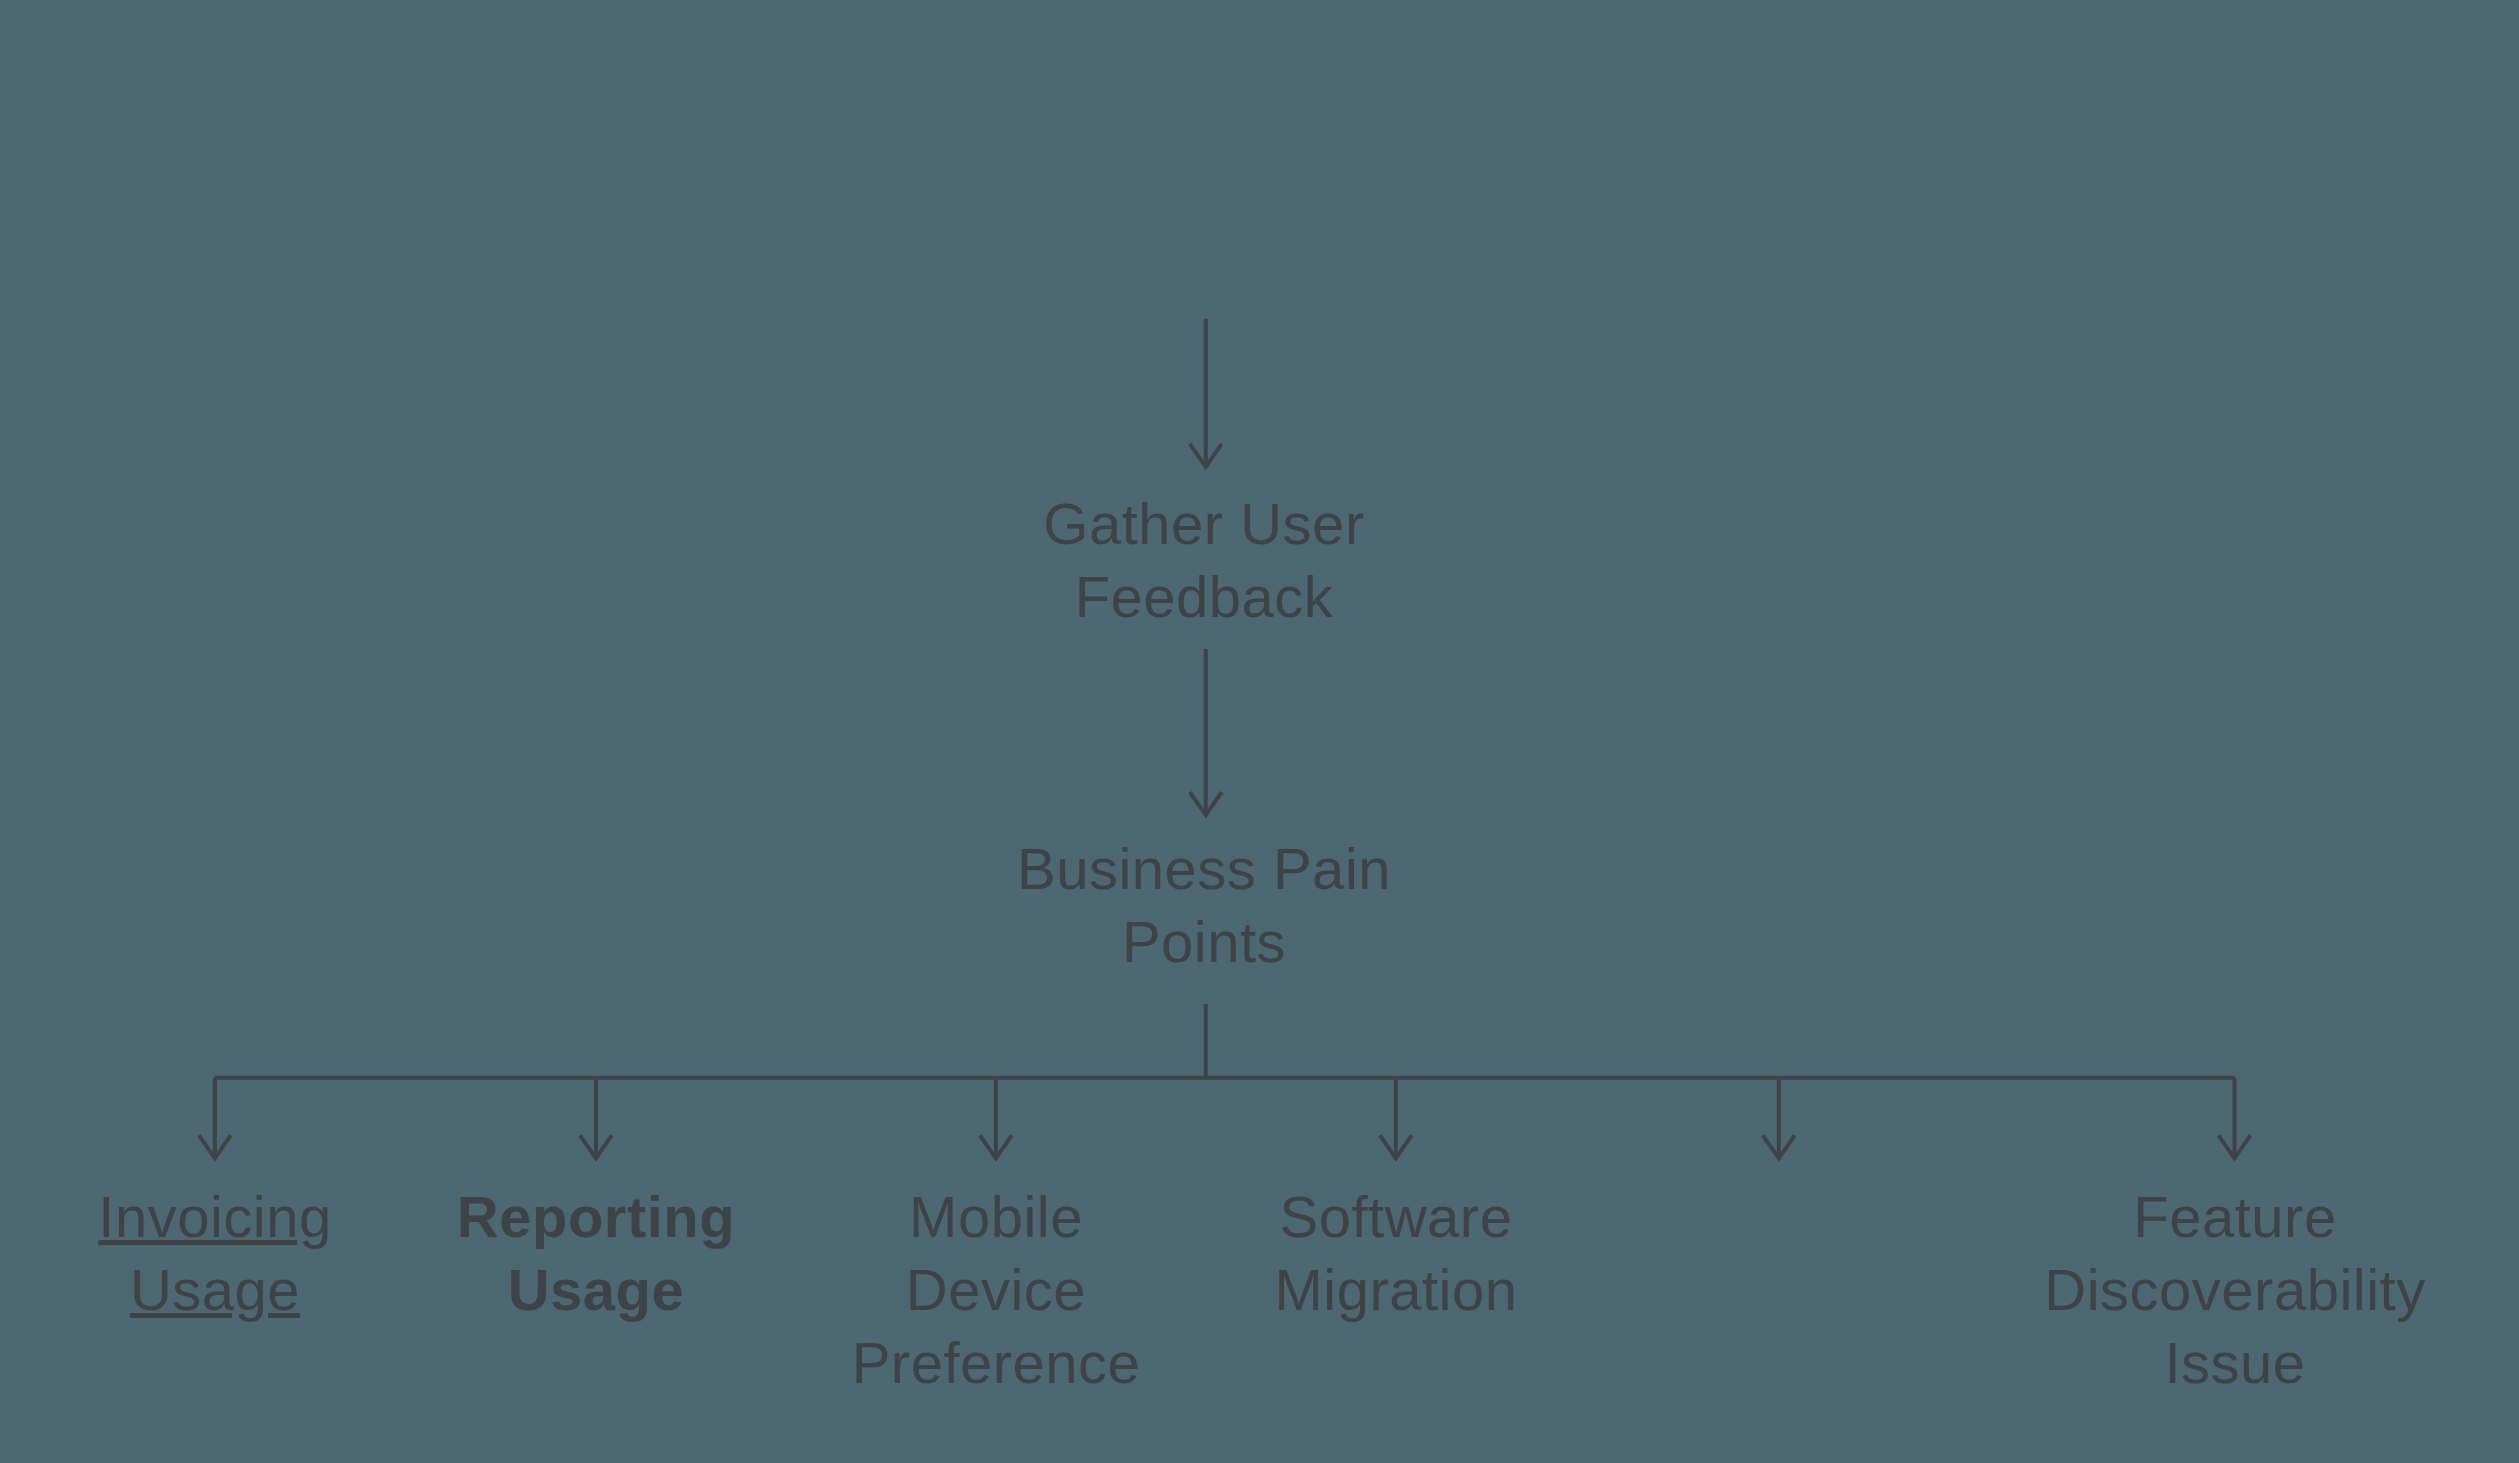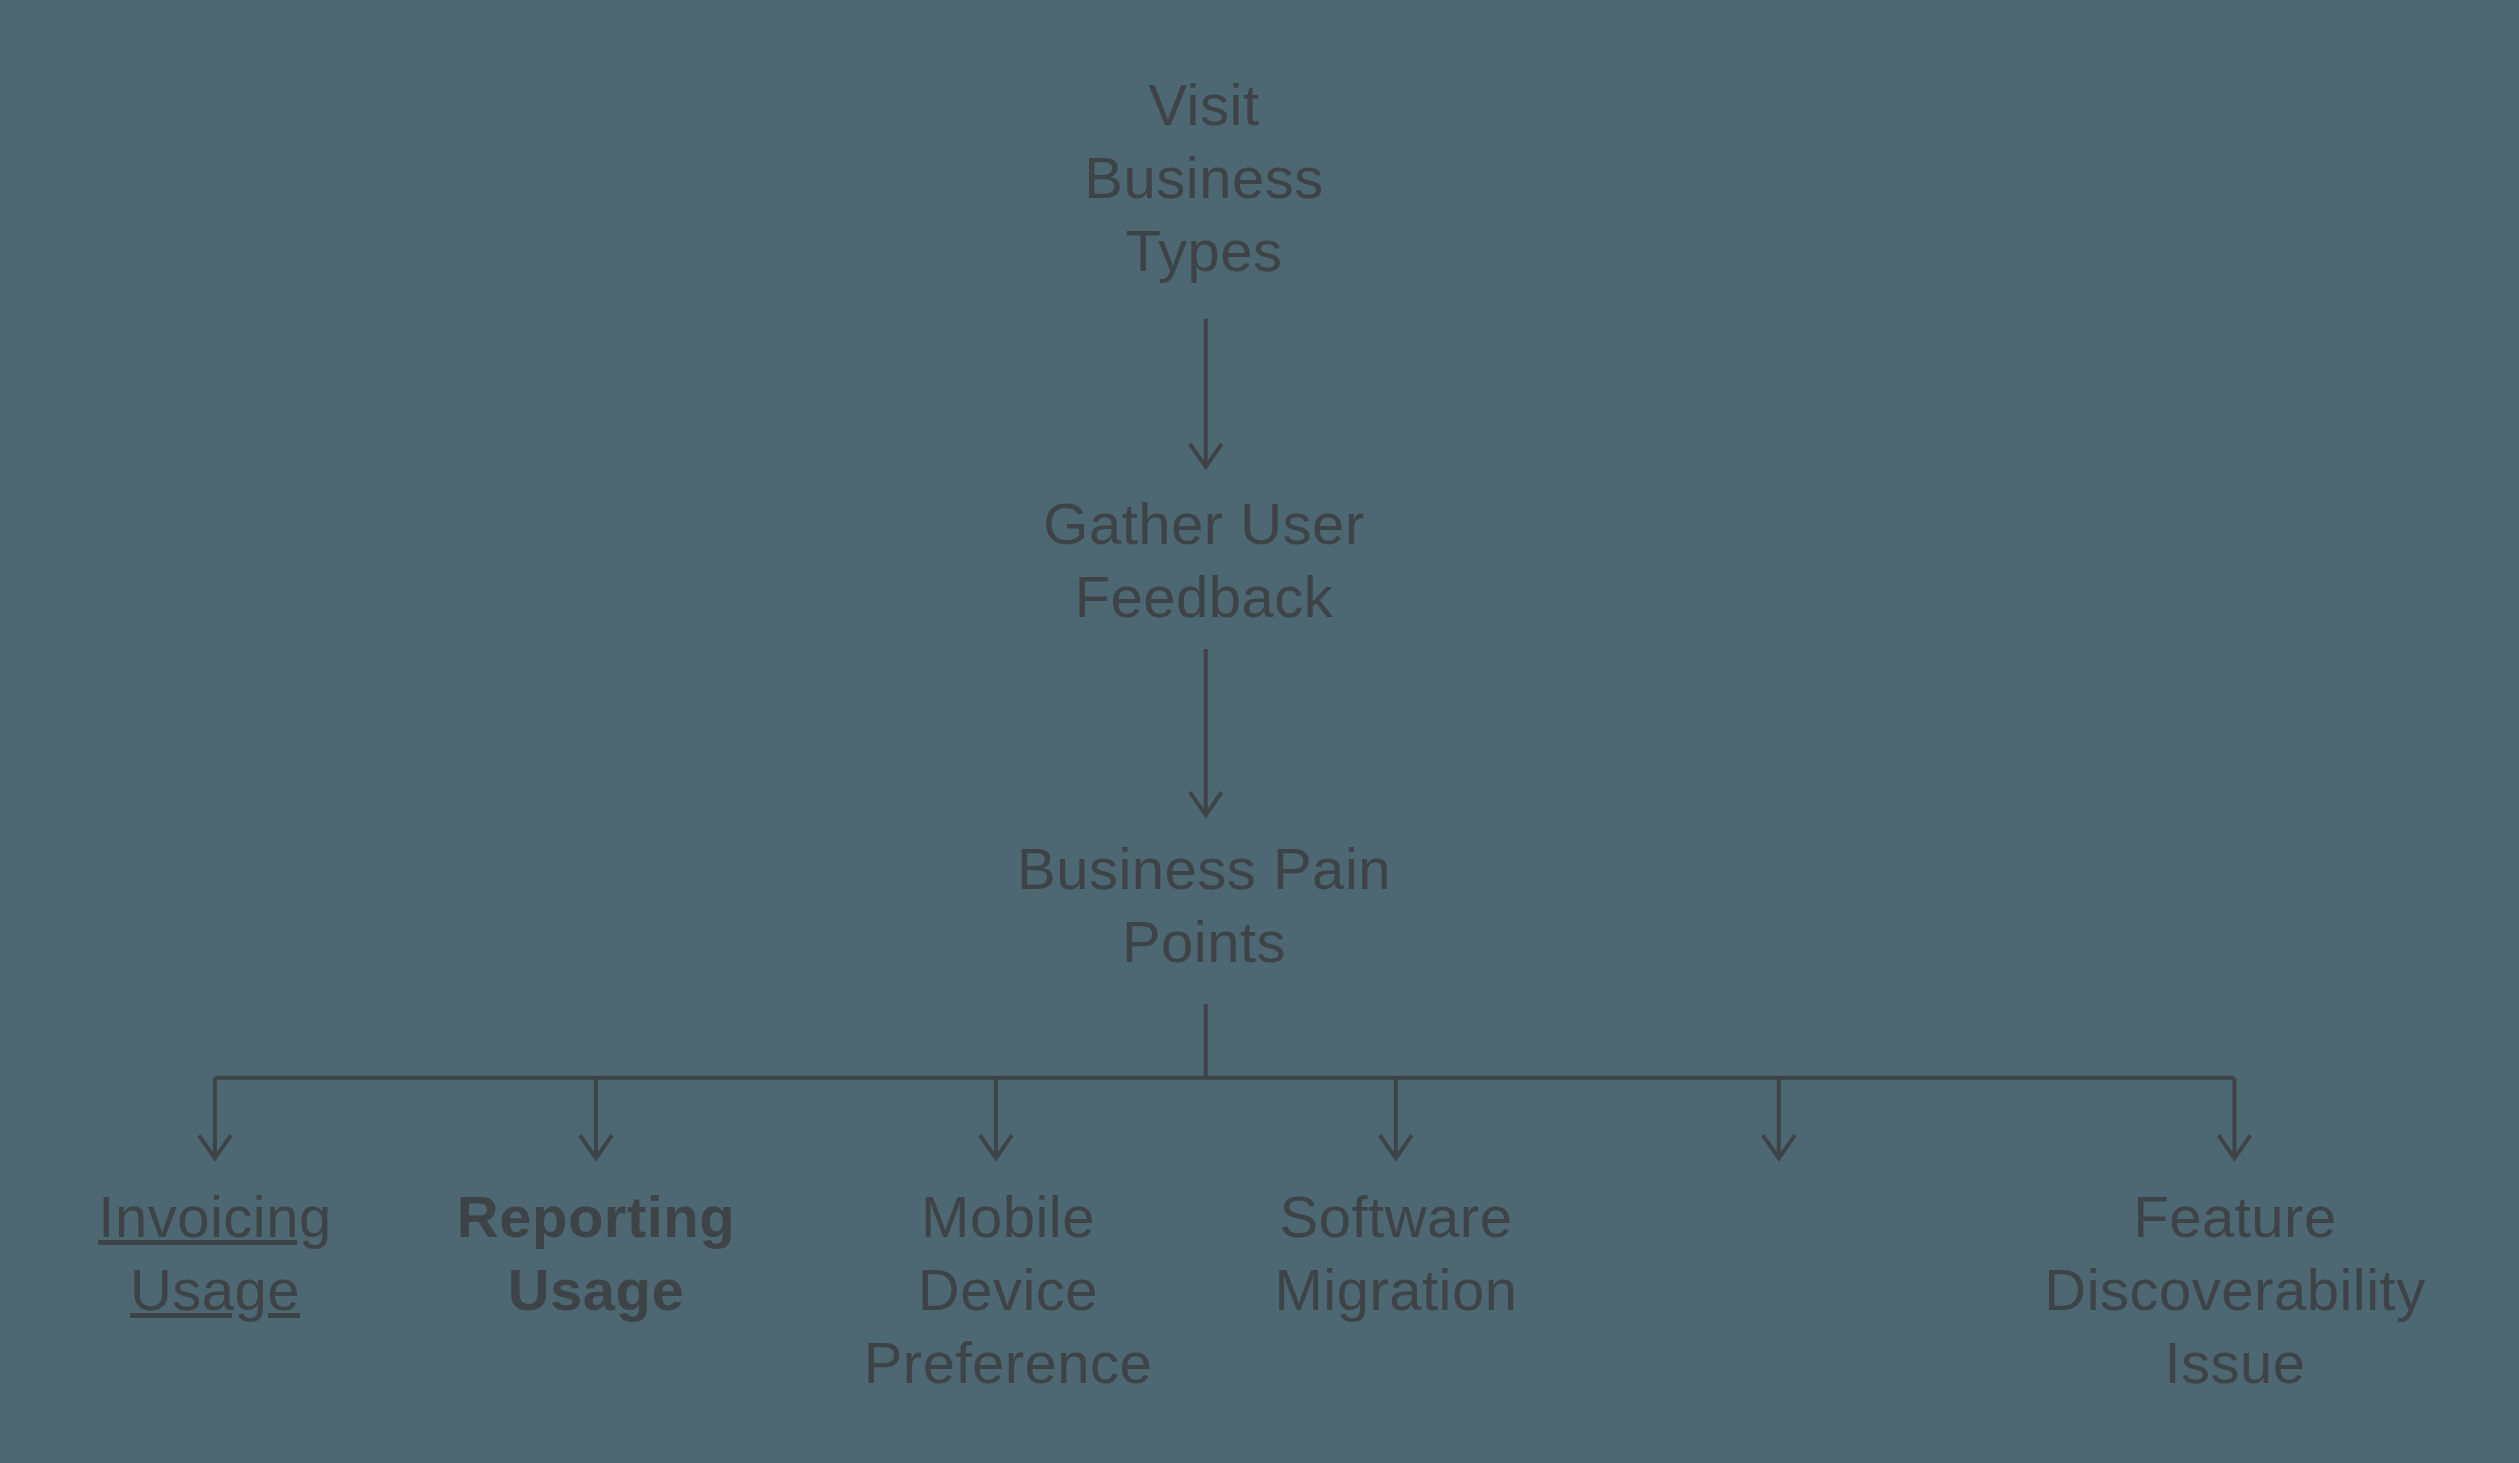--- a/index.html
+++ b/index.html
@@ -82,37 +82,34 @@
     <g>
       <line x1="1788" y1="1083" x2="1788" y2="1161"></line>
       <polyline points="1772,1141 1788,1164 1804,1141"></polyline>
     </g>
     <g>
       <line x1="2246" y1="1083" x2="2246" y2="1161"></line>
       <polyline points="2230,1141 2246,1164 2262,1141"></polyline>
     </g>
   </svg>
 
-  <div class="node" style="left:1204px; top:68px;">Visit
-Business
-Types</div>
 
   <div class="node" style="left:1204px; top:487px;text-align:center;">Gather User
 Feedback</div>
 
   <div class="node" style="left:1204px; top:832px;">Business Pain
 Points</div>
 
   <div class="node" style="left:215px; top:1180px;text-decoration:underline;">Invoicing
 Usage</div>
 
   <div class="node" style="left:596px; top:1180px;font-weight:bold;">Reporting
 Usage</div>
 
-  <div class="node" style="left:996px; top:1180px;margin-left:12px;">Mobile
+  <div class="node" style="left:996px; top:1180px;">Mobile
 Device
 Preference</div>
 
   <div class="node" style="left:1396px; top:1180px;">Software
 Migration</div>
 
 
   <div class="node" style="left:2235px; top:1180px;">Feature
 Discoverability
 Issue</div>

